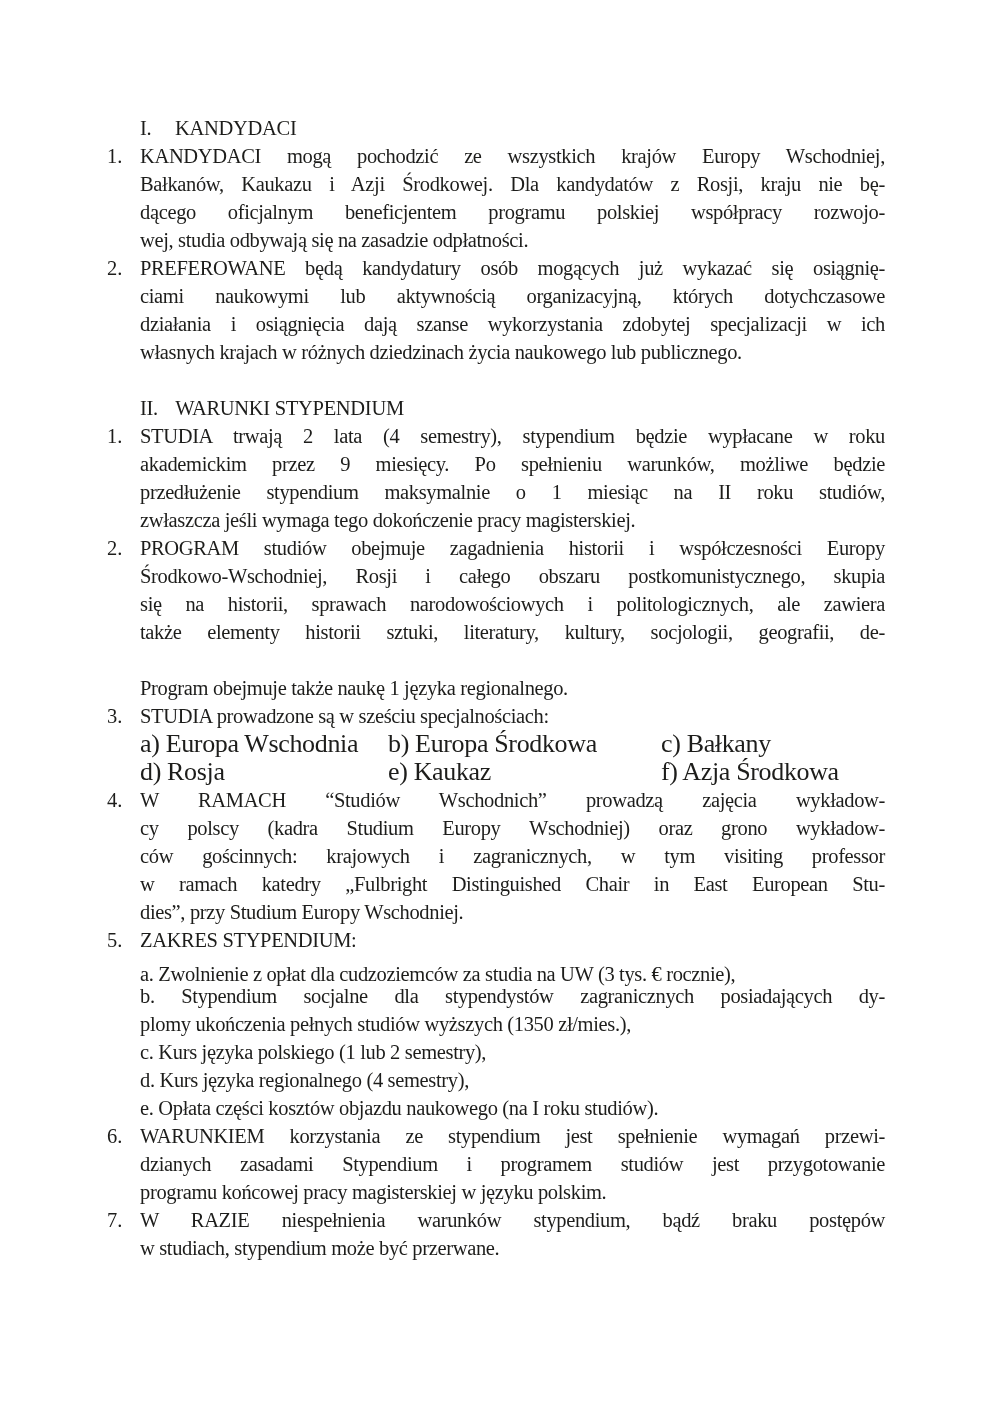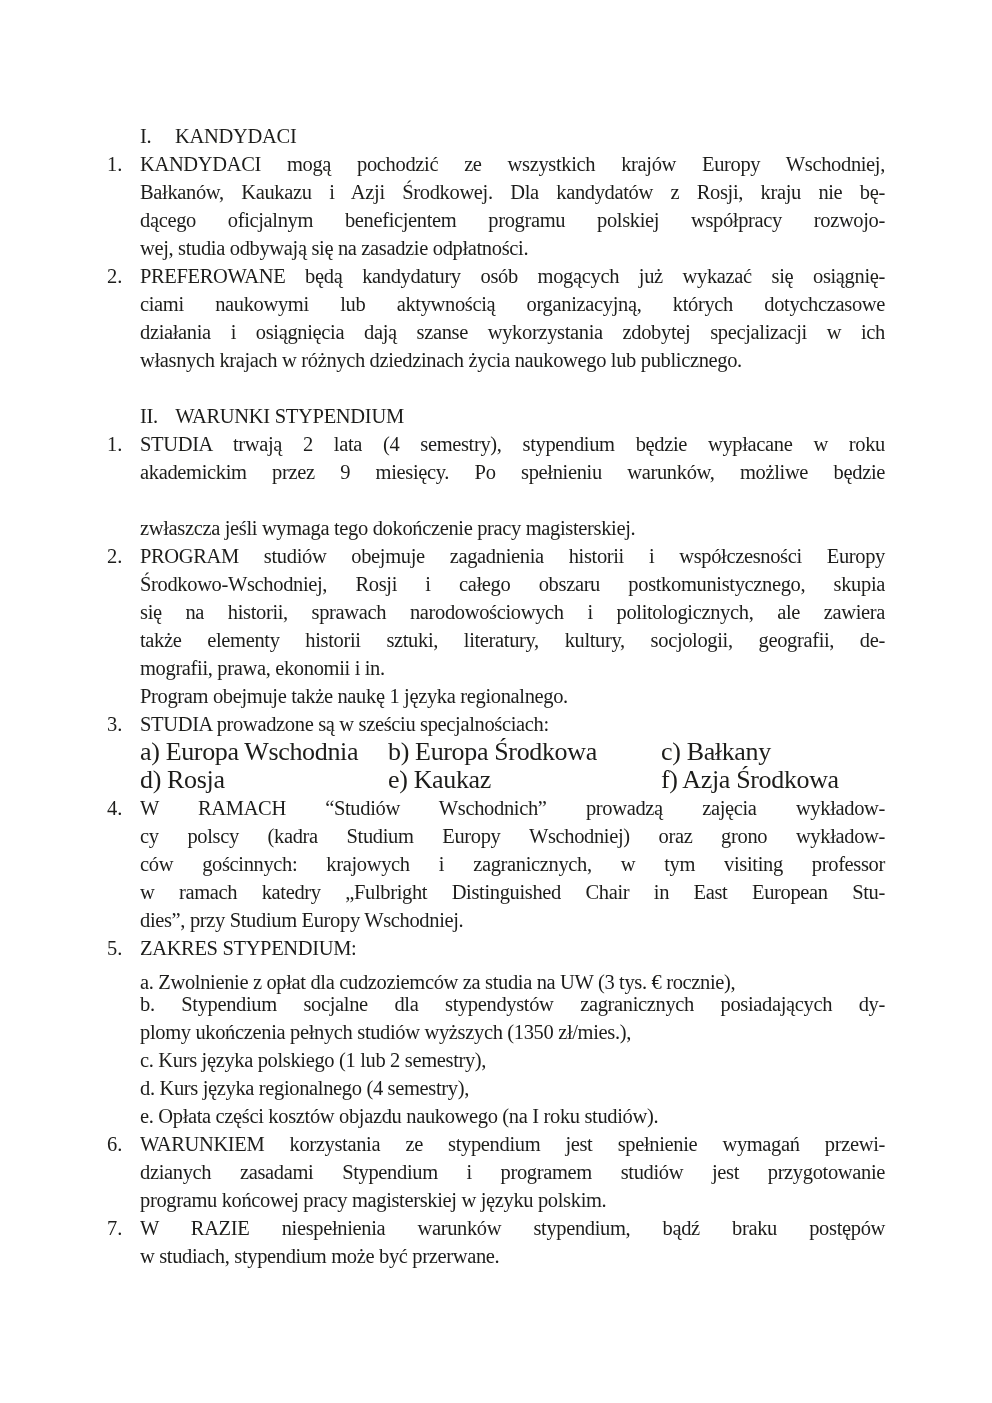--- a/index.html
+++ b/index.html
@@ -11,21 +11,21 @@
     width: 992px;
     height: 1403px;
     position: relative;
     overflow: hidden;
     font-family: "Liberation Serif", "DejaVu Serif", serif;
     color: #1d1d1b;
   }
   .page {
     position: absolute;
     left: 0;
-    top: 8px;
+    top: 0;
     width: 992px;
     height: 1353px;
   }
   .line {
     position: absolute;
     left: 140px;
     width: 745px;
     height: 28px;
     line-height: 28px;
     font-size: 20.5px;
@@ -87,28 +87,28 @@
 
   <div class="heading" style="left:140px; top:394px;text-align:center;">
     <span>II.</span>
     <span style="display:inline-block; width:8px;"></span>
     <span>WARUNKI STYPENDIUM</span>
   </div>
 
   <div class="num" style="top:422px;">1.</div>
   <div class="line justify" style="top:422px;">STUDIA trwają  2 lata (4 semestry), stypendium będzie wypłacane w roku</div>
   <div class="line justify" style="top:450px;">akademickim przez 9 miesięcy. Po spełnieniu warunków, możliwe będzie</div>
+  <div class="line justify" style="top:478px;">przedłużenie stypendium maksymalnie o 1 miesiąc na II roku studiów,</div>
   <div class="line" style="top:506px;">zwłaszcza jeśli wymaga tego dokończenie pracy magisterskiej.</div>
 
   <div class="num" style="top:534px;">2.</div>
   <div class="line justify" style="top:534px;">PROGRAM studiów obejmuje zagadnienia historii i współczesności Europy</div>
   <div class="line justify" style="top:562px;">Środkowo-Wschodniej, Rosji i całego obszaru postkomunistycznego, skupia</div>
   <div class="line justify" style="top:590px;">się na historii, sprawach narodowościowych i politologicznych, ale zawiera</div>
   <div class="line justify" style="top:618px;">także elementy historii sztuki, literatury, kultury, socjologii, geografii, de-</div>
-  <div class="line" style="top:646px;">mografii, prawa, ekonomii i in.</div>
   <div class="line" style="top:674px;">Program obejmuje także naukę 1 języka regionalnego.</div>
 
   <div class="num" style="top:702px;">3.</div>
   <div class="line" style="top:702px;">STUDIA prowadzone są w sześciu specjalnościach:</div>
   <div class="col" style="left:140px; top:730px;">a) Europa Wschodnia</div>
   <div class="col" style="left:388px; top:730px;">b) Europa Środkowa</div>
   <div class="col" style="left:661px; top:730px;">c) Bałkany</div>
   <div class="col" style="left:140px; top:758px;">d) Rosja</div>
   <div class="col" style="left:388px; top:758px;">e) Kaukaz</div>
   <div class="col" style="left:661px; top:758px;">f) Azja Środkowa</div>

